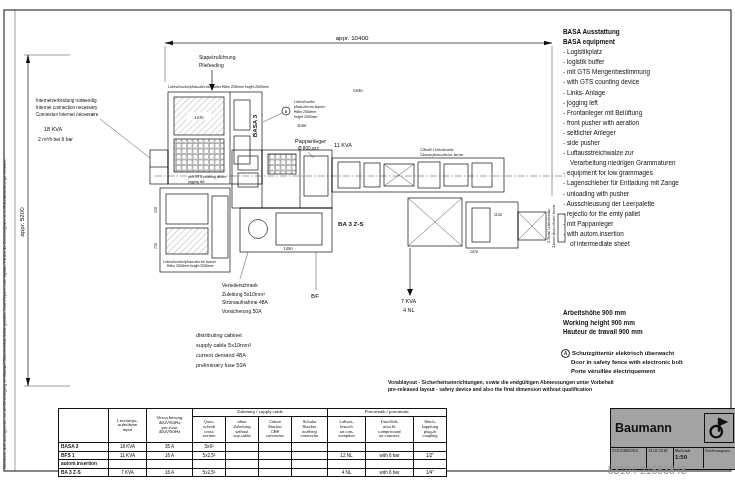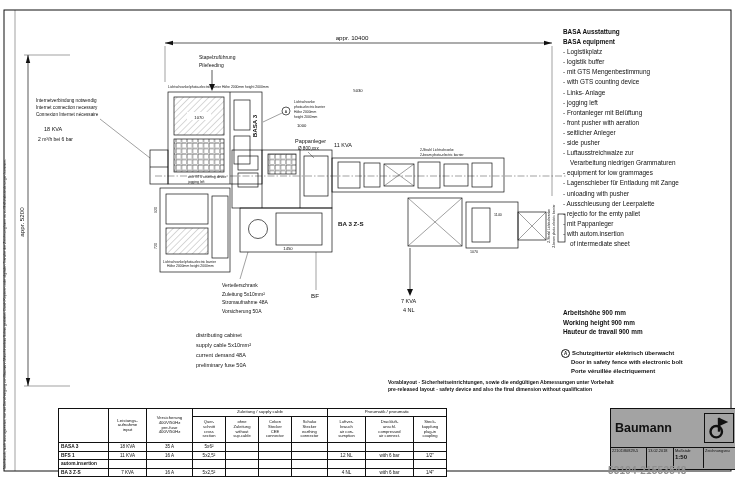--- a/index.html
+++ b/index.html
@@ -38,21 +38,21 @@
   .tb-main{display:flex;justify-content:space-between;align-items:center;height:39px;border-bottom:1px solid #111;padding:2px 4px;box-sizing:border-box;}
   .tb-name1{font-size:12.5px;font-weight:bold;line-height:13px;}
   .tb-name2{font-size:8px;font-weight:bold;}
   .tb-logo{width:30px;height:30px;border:1px solid #111;display:flex;align-items:center;justify-content:center;box-sizing:border-box;}
   .tb-strip{display:flex;height:20px;}
   .tb-cell{border-right:1px solid #111;font-size:3.9px;line-height:4.6px;padding:1px;box-sizing:border-box;overflow:hidden;}
   .tb-cell:last-child{border-right:none;}
   .tb-c1{width:36px;} .tb-c2{width:27px;} .tb-c3{width:30px;} .tb-c4{width:26px;}
   .tb-scale{font-size:6px;font-weight:bold;line-height:7px;}
 
-  .watermark{position:absolute;left:608px;top:465px;width:126px;font-size:10px;font-weight:bold;color:#8f8f8f;letter-spacing:.2px;}
+  .watermark{position:absolute;left:608px;top:465px;width:126px;font-size:10px;font-weight:normal;color:#8f8f8f;letter-spacing:.2px;}
 </style>
 </head>
 <body>
 
 <div class="sheet">
 
   <svg class="draw" viewBox="0 0 735 480">
     <defs>
       <pattern id="hatch" width="4.5" height="4.5" patternTransform="rotate(45)" patternUnits="userSpaceOnUse">
         <line x1="0" y1="0" x2="0" y2="4.5" stroke="#555" stroke-width="0.45"></line>

